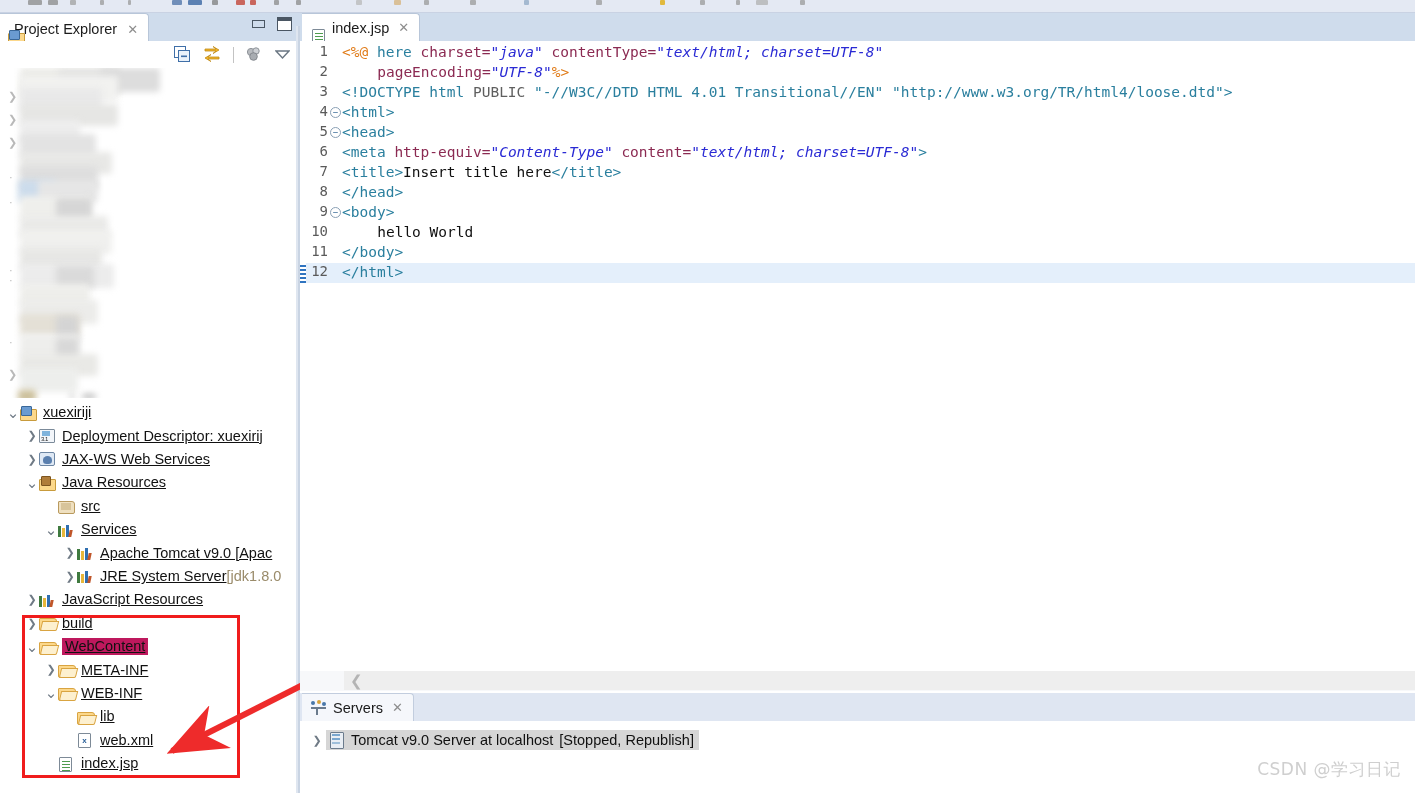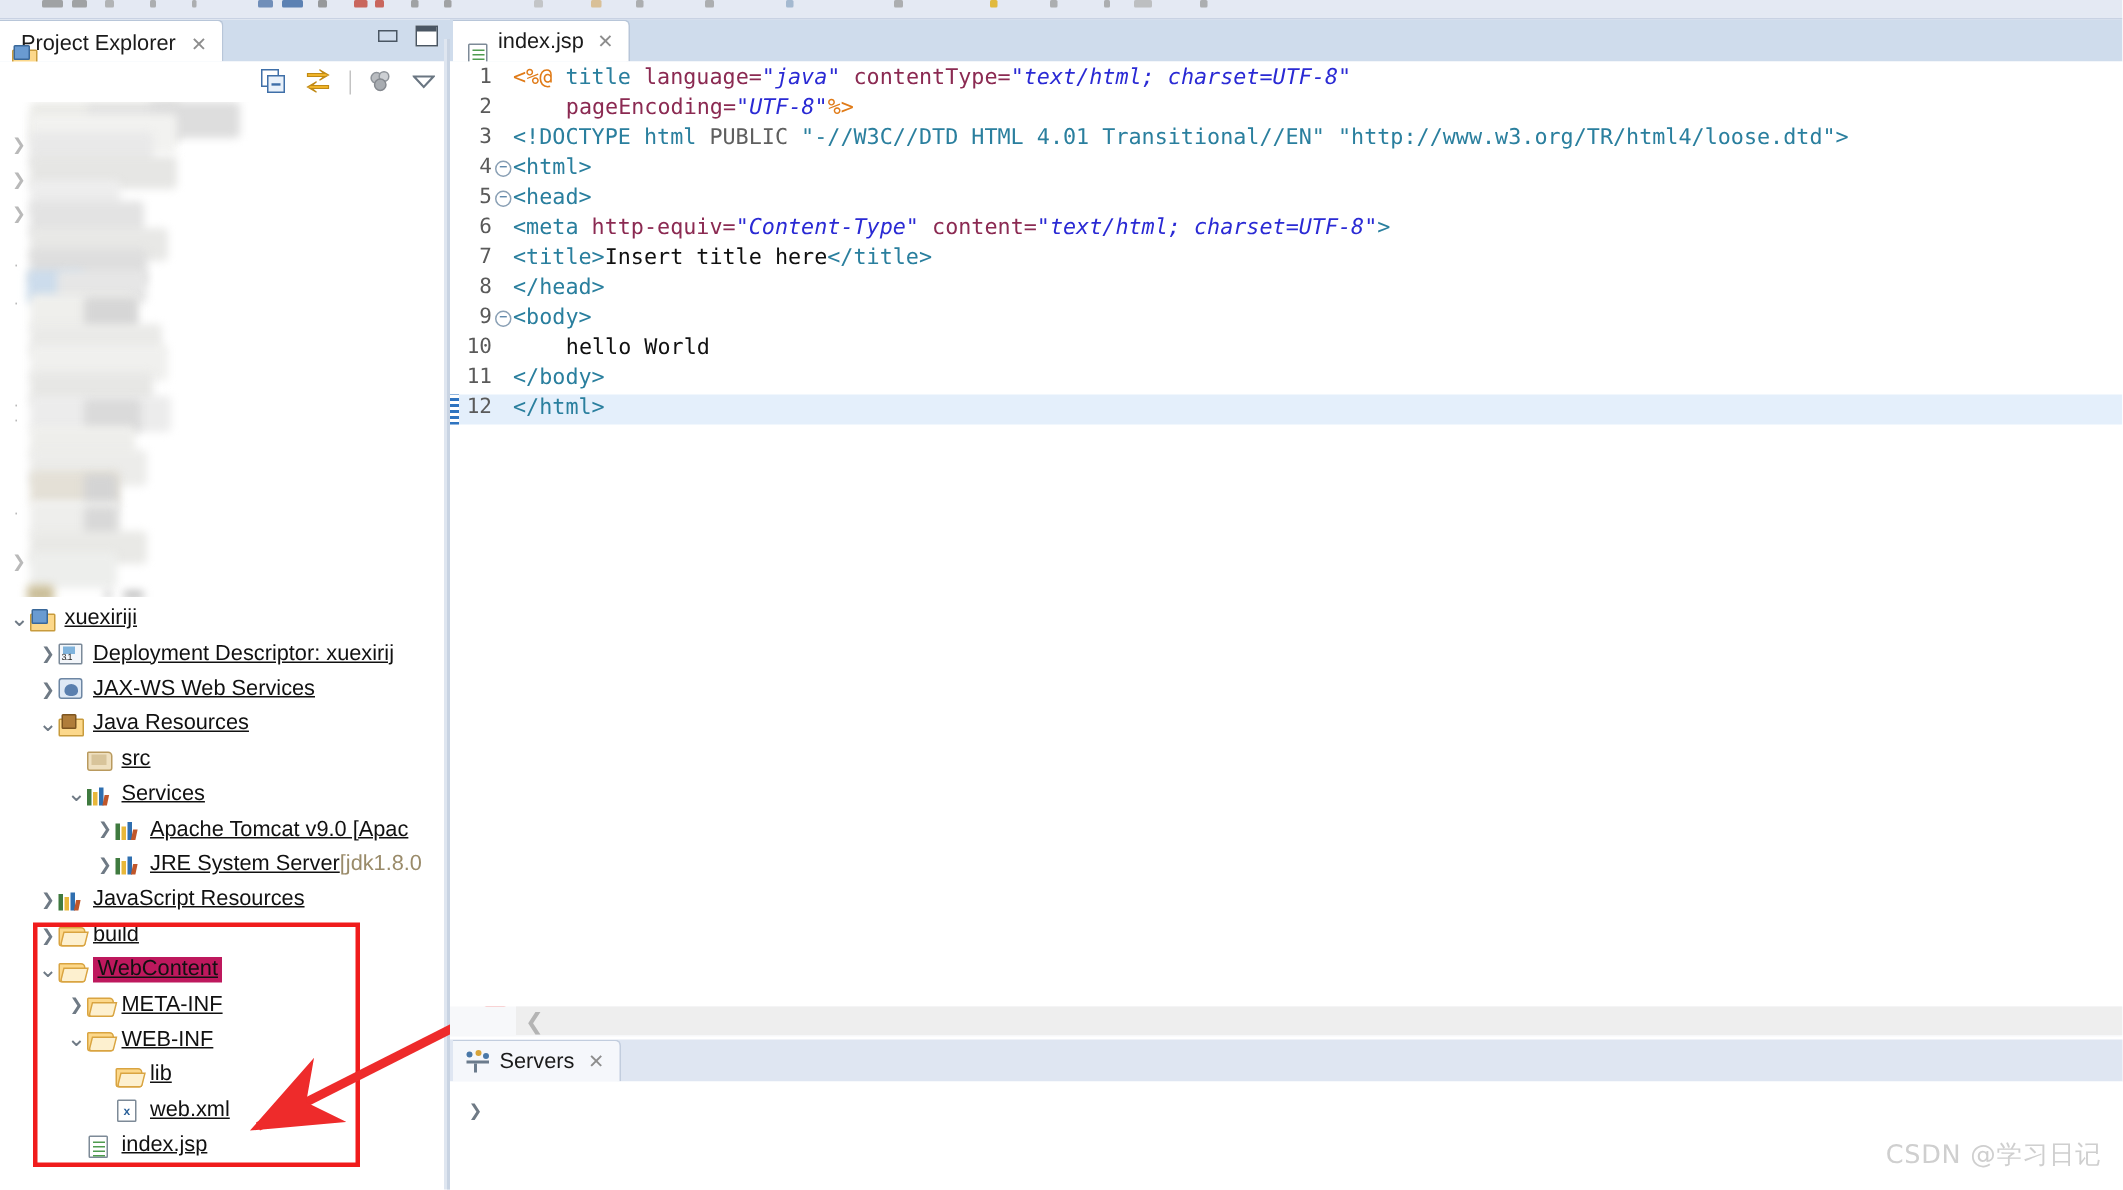--- a/index.html
+++ b/index.html
@@ -500,21 +500,21 @@
         <span class="ic-file"></span>
       </span>
       <span>index.jsp</span>
       <span class="x">✕</span>
     </div>
   </div>
 
   <div class="editor">
     <div class="gutter-bg"></div>
     <div id="code-lines">
-        <div class="code-line" style="top: 2px;"><span class="lno">1</span><span class="ctext"><span class="k-dir">&lt;%@ </span><span class="k-tag">title </span><span class="k-attr">language=</span><span class="k-str">"java"</span><span class="k-txt"> </span><span class="k-attr">contentType=</span><span class="k-str">"text/html; charset=UTF-8"</span></span></div>
+        <div class="code-line" style="top: 2px;"><span class="lno">1</span><span class="ctext"><span class="k-dir">&lt;%@ </span><span class="k-tag">here </span><span class="k-attr">charset=</span><span class="k-str">"java"</span><span class="k-txt"> </span><span class="k-attr">contentType=</span><span class="k-str">"text/html; charset=UTF-8"</span></span></div>
         <div class="code-line" style="top: 22px;"><span class="lno">2</span><span class="ctext" style="padding-left: 35.2px;"><span class="k-attr">pageEncoding=</span><span class="k-str">"UTF-8"</span><span class="k-dir">%&gt;</span></span></div>
         <div class="code-line" style="top: 42px;"><span class="lno">3</span><span class="ctext"><span class="k-doc">&lt;!DOCTYPE html </span><span class="k-gray">PUBLIC</span><span class="k-doc"> "-//W3C//DTD HTML 4.01 Transitional//EN" "http://www.w3.org/TR/html4/loose.dtd"&gt;</span></span></div>
         <div class="code-line" style="top: 62px;"><span class="lno">4</span><span class="fold">−</span><span class="ctext"><span class="k-tag">&lt;html&gt;</span></span></div>
         <div class="code-line" style="top: 82px;"><span class="lno">5</span><span class="fold">−</span><span class="ctext"><span class="k-tag">&lt;head&gt;</span></span></div>
         <div class="code-line" style="top: 102px;"><span class="lno">6</span><span class="ctext"><span class="k-tag">&lt;meta </span><span class="k-attr">http-equiv=</span><span class="k-str">"Content-Type"</span><span class="k-txt"> </span><span class="k-attr">content=</span><span class="k-str">"text/html; charset=UTF-8"</span><span class="k-tag">&gt;</span></span></div>
         <div class="code-line" style="top: 122px;"><span class="lno">7</span><span class="ctext"><span class="k-tag">&lt;title&gt;</span><span class="k-txt">Insert title here</span><span class="k-tag">&lt;/title&gt;</span></span></div>
         <div class="code-line" style="top: 142px;"><span class="lno">8</span><span class="ctext"><span class="k-tag">&lt;/head&gt;</span></span></div>
         <div class="code-line" style="top: 162px;"><span class="lno">9</span><span class="fold">−</span><span class="ctext"><span class="k-tag">&lt;body&gt;</span></span></div>
         <div class="code-line" style="top: 182px;"><span class="lno">10</span><span class="ctext" style="padding-left: 35.2px;"><span class="k-txt">hello World</span></span></div>
         <div class="code-line" style="top: 202px;"><span class="lno">11</span><span class="ctext"><span class="k-tag">&lt;/body&gt;</span></span></div>
@@ -536,17 +536,22 @@
         <span class="bar"></span>
           <span class="st"></span>
       </span>
       <span>Servers</span>
       <span class="x">✕</span>
     </div>
   </div>
   <div class="sv-body">
     <div class="sv-row">
       <span class="tw">❯</span>
+      <span class="sv-sel">
+        <span class="ic-server"></span>
+        <span>Tomcat v9.0 Server at localhost</span>
+        <span>[Stopped, Republish]</span>
+      </span>
     </div>
   </div>
 
   <div class="watermark">CSDN @学习日记</div>
 </div>
 
 </body></html>

